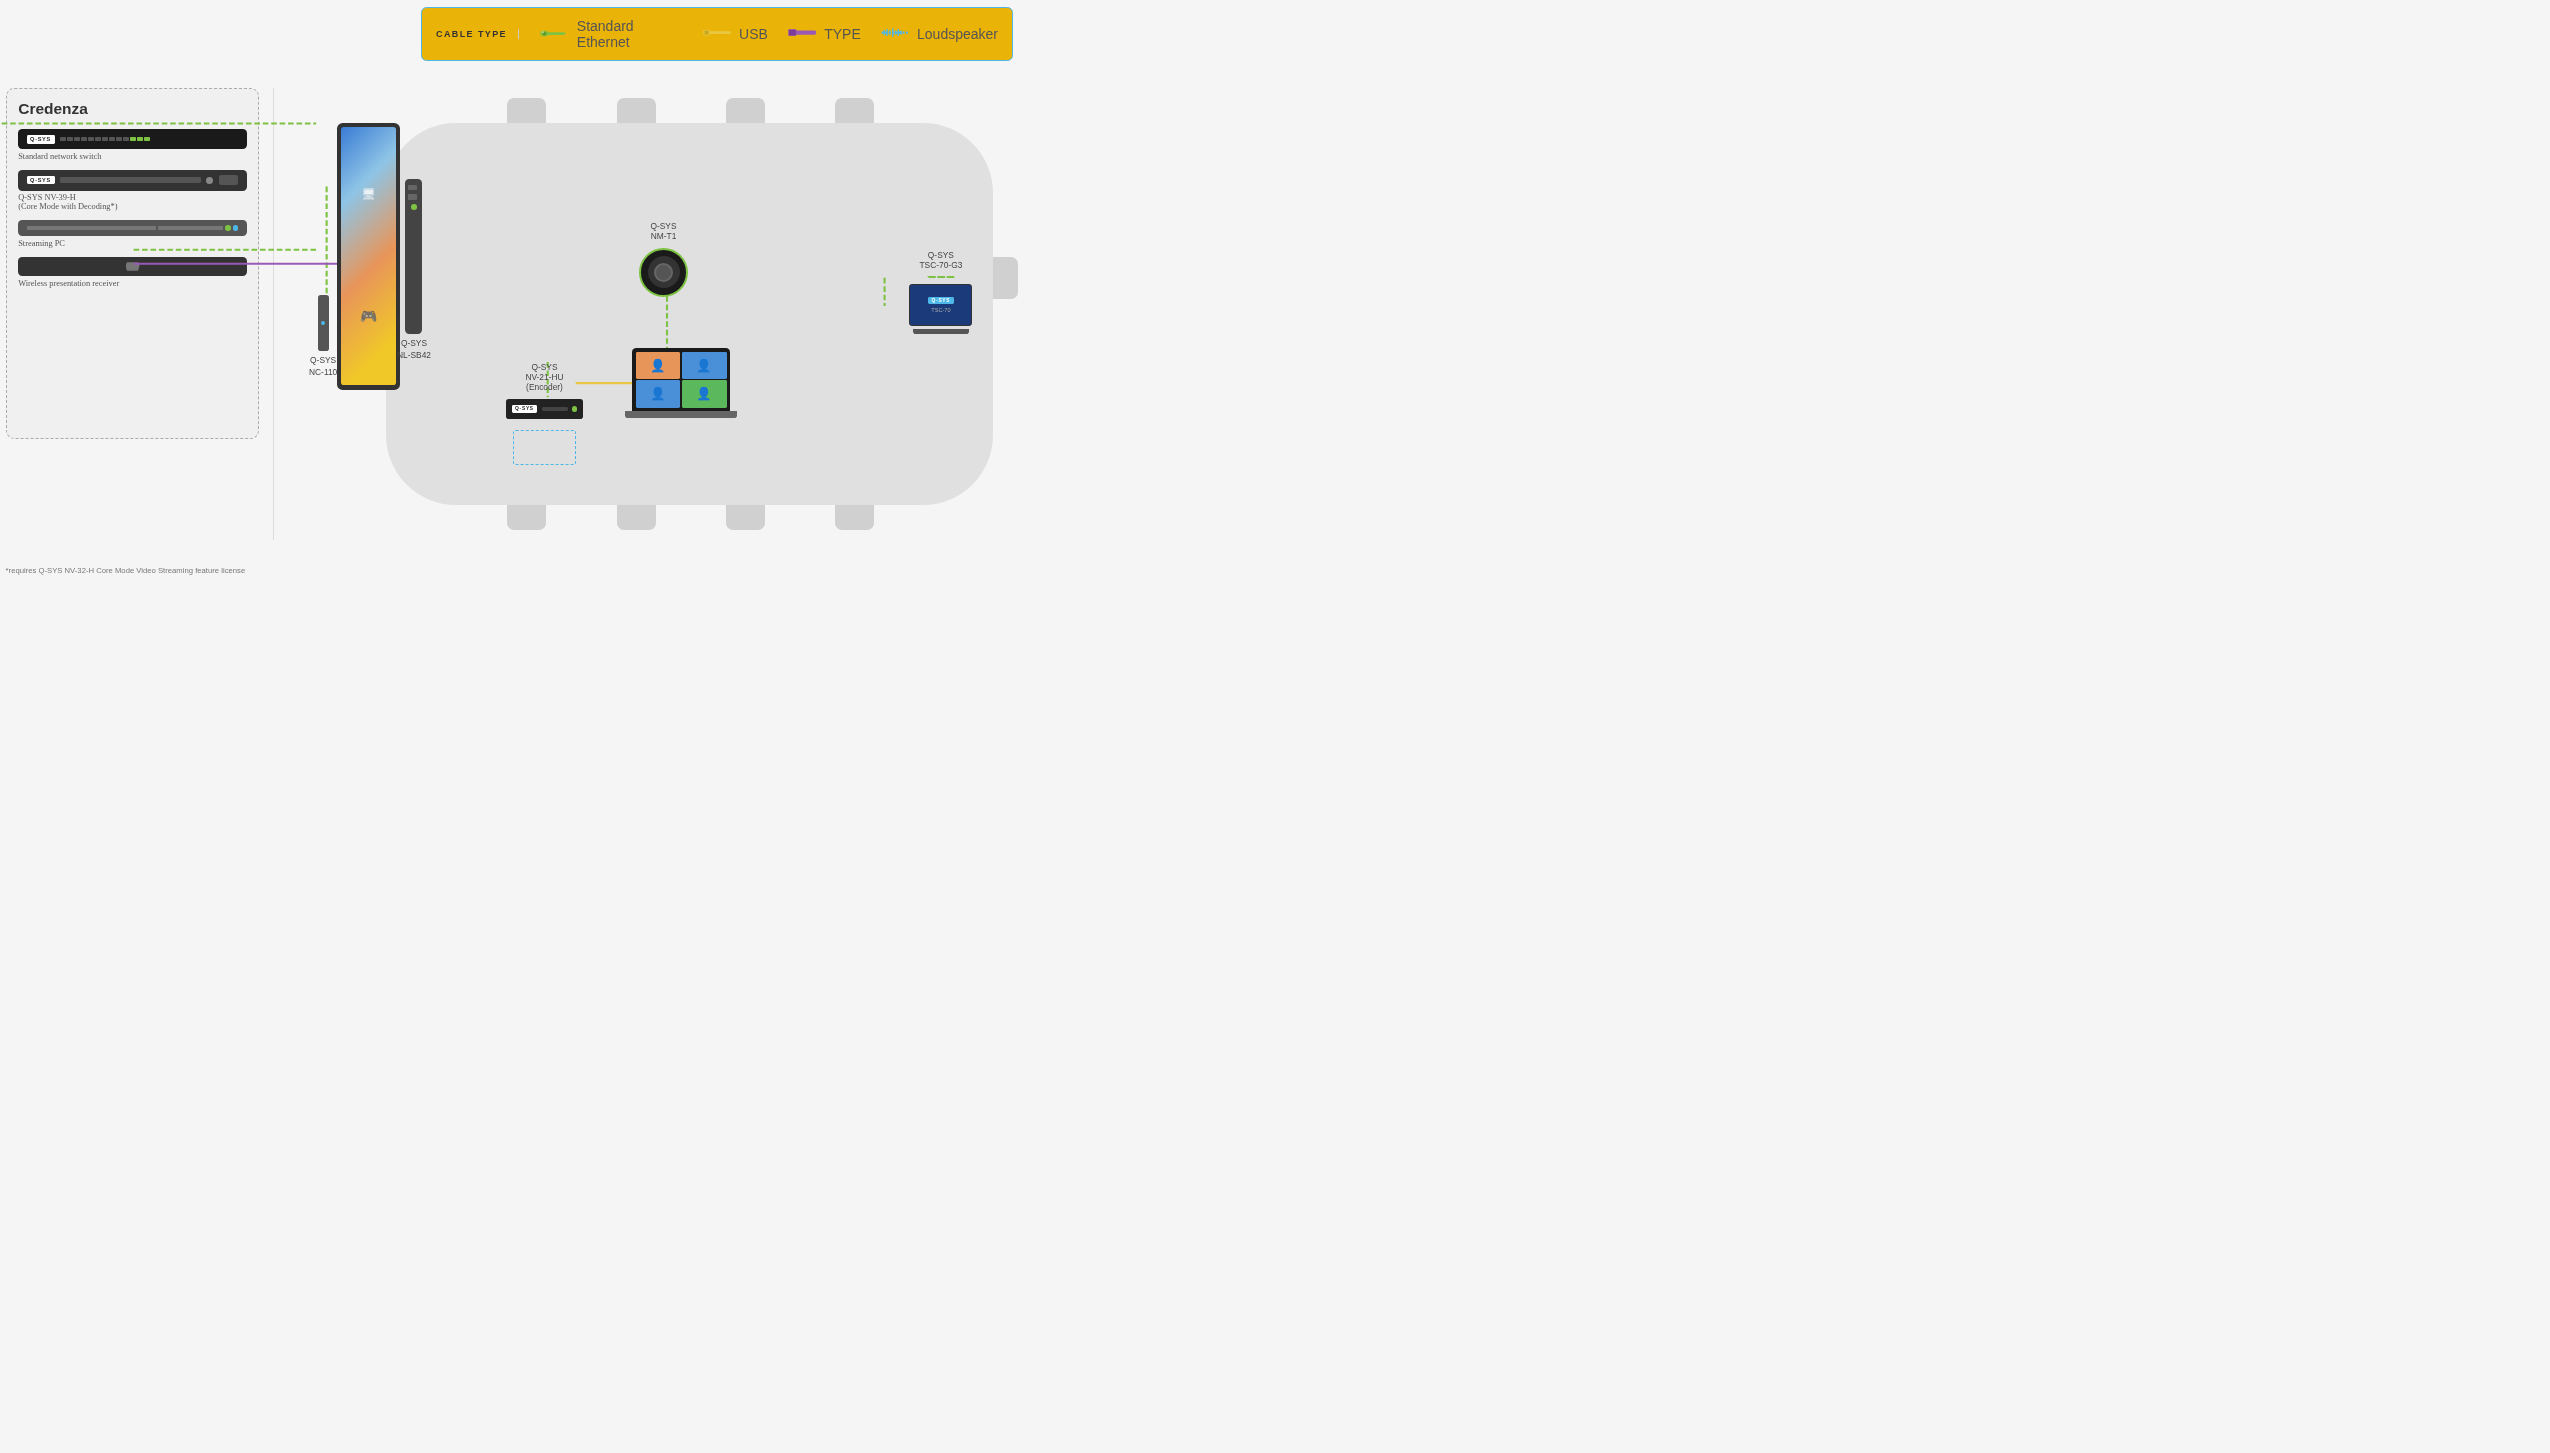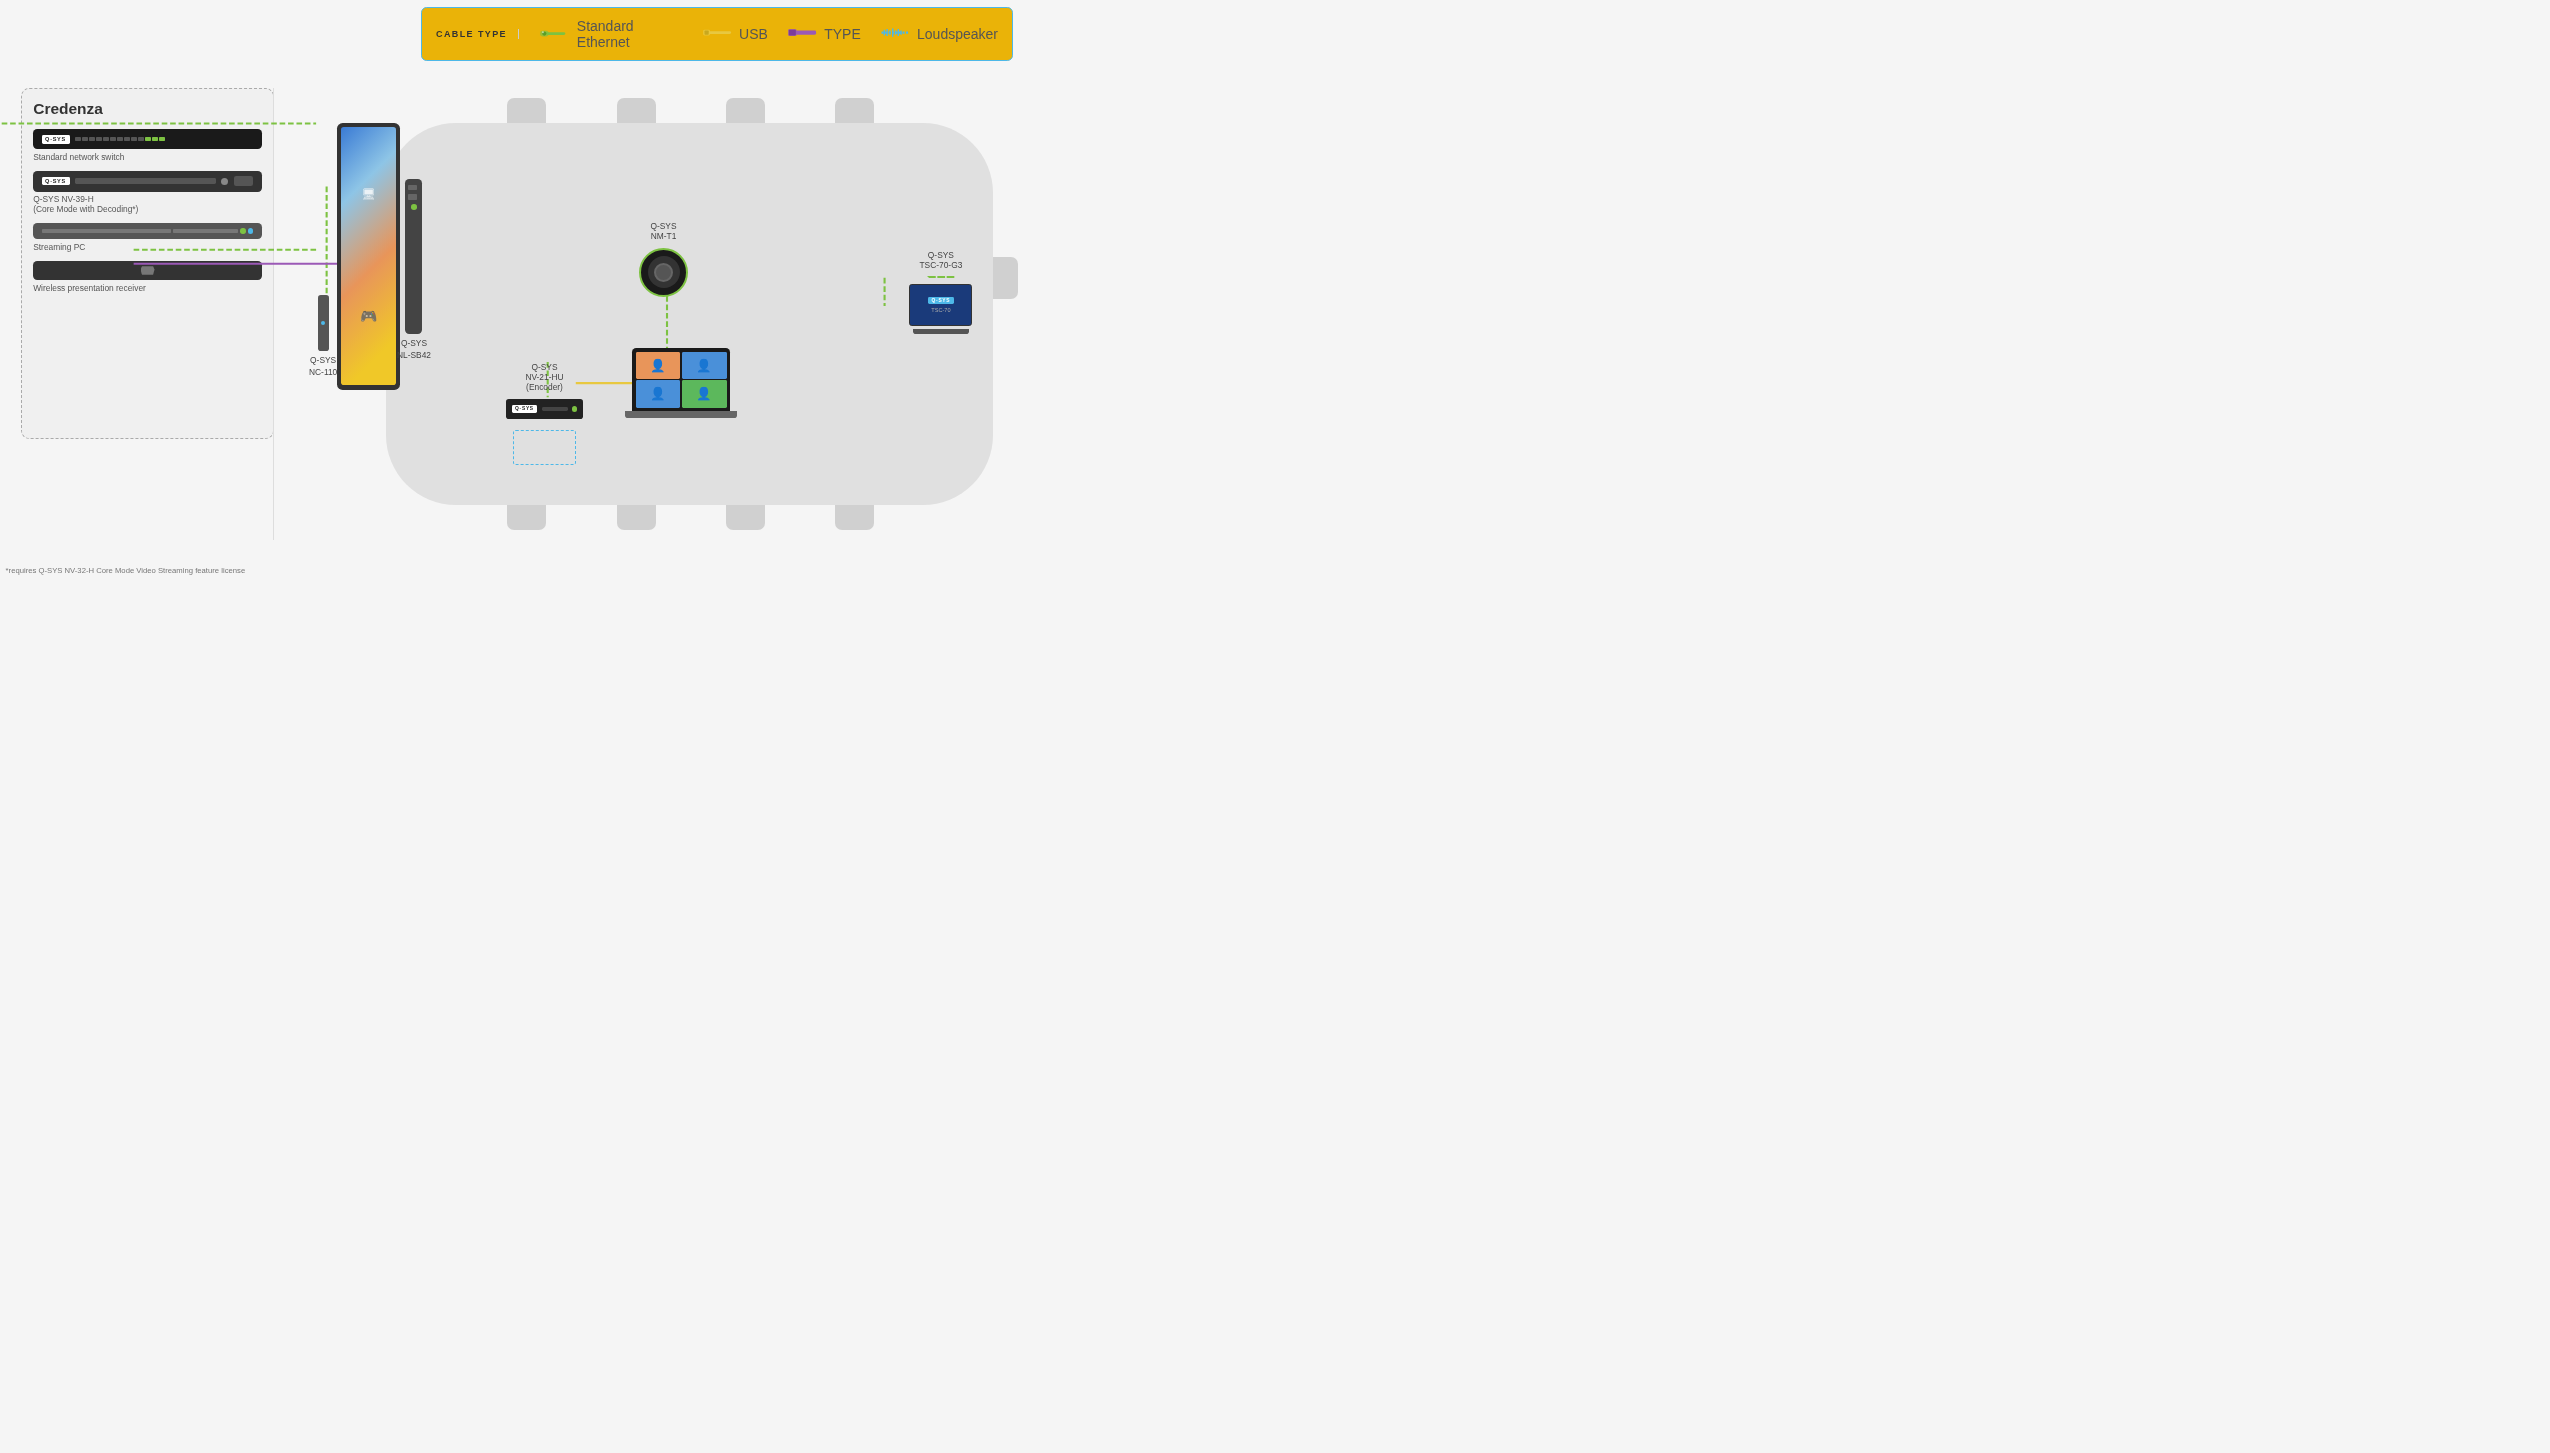--- a/index.html
+++ b/index.html
@@ -47,21 +47,21 @@
     }
     .legend-label {
       font-size: 14px;
       color: #555;
     }
 
     
     .credenza-box {
       position: absolute;
       top: 88px;
-      left: 21px;
+      left: 6px;
       width: 253px;
       height: 351px;
       border: 1.8px dashed #aaa;
       border-radius: 8.4px;
       background: #f0f0f0;
       padding: 11.2px;
     }
     .credenza-title {
       font-size: 15.5px;
       font-weight: bold;
@@ -82,20 +82,21 @@
       background: #1a1a1a;
       display: flex;
       align-items: center;
       gap: 5.6px;
     }
     .device-label {
       font-size: 8.4px;
       color: #555;
       margin-bottom: 8.4px;
       margin-top: 2px;
+      font-family: Liberation Serif, serif;
     }
     .qsys-logo-small {
       font-size: 5.6px;
       background: white;
       color: #222;
       padding: 1.4px 3.5px;
       border-radius: 1.4px;
       font-weight: bold;
       letter-spacing: 0.7px;
       white-space: nowrap;

